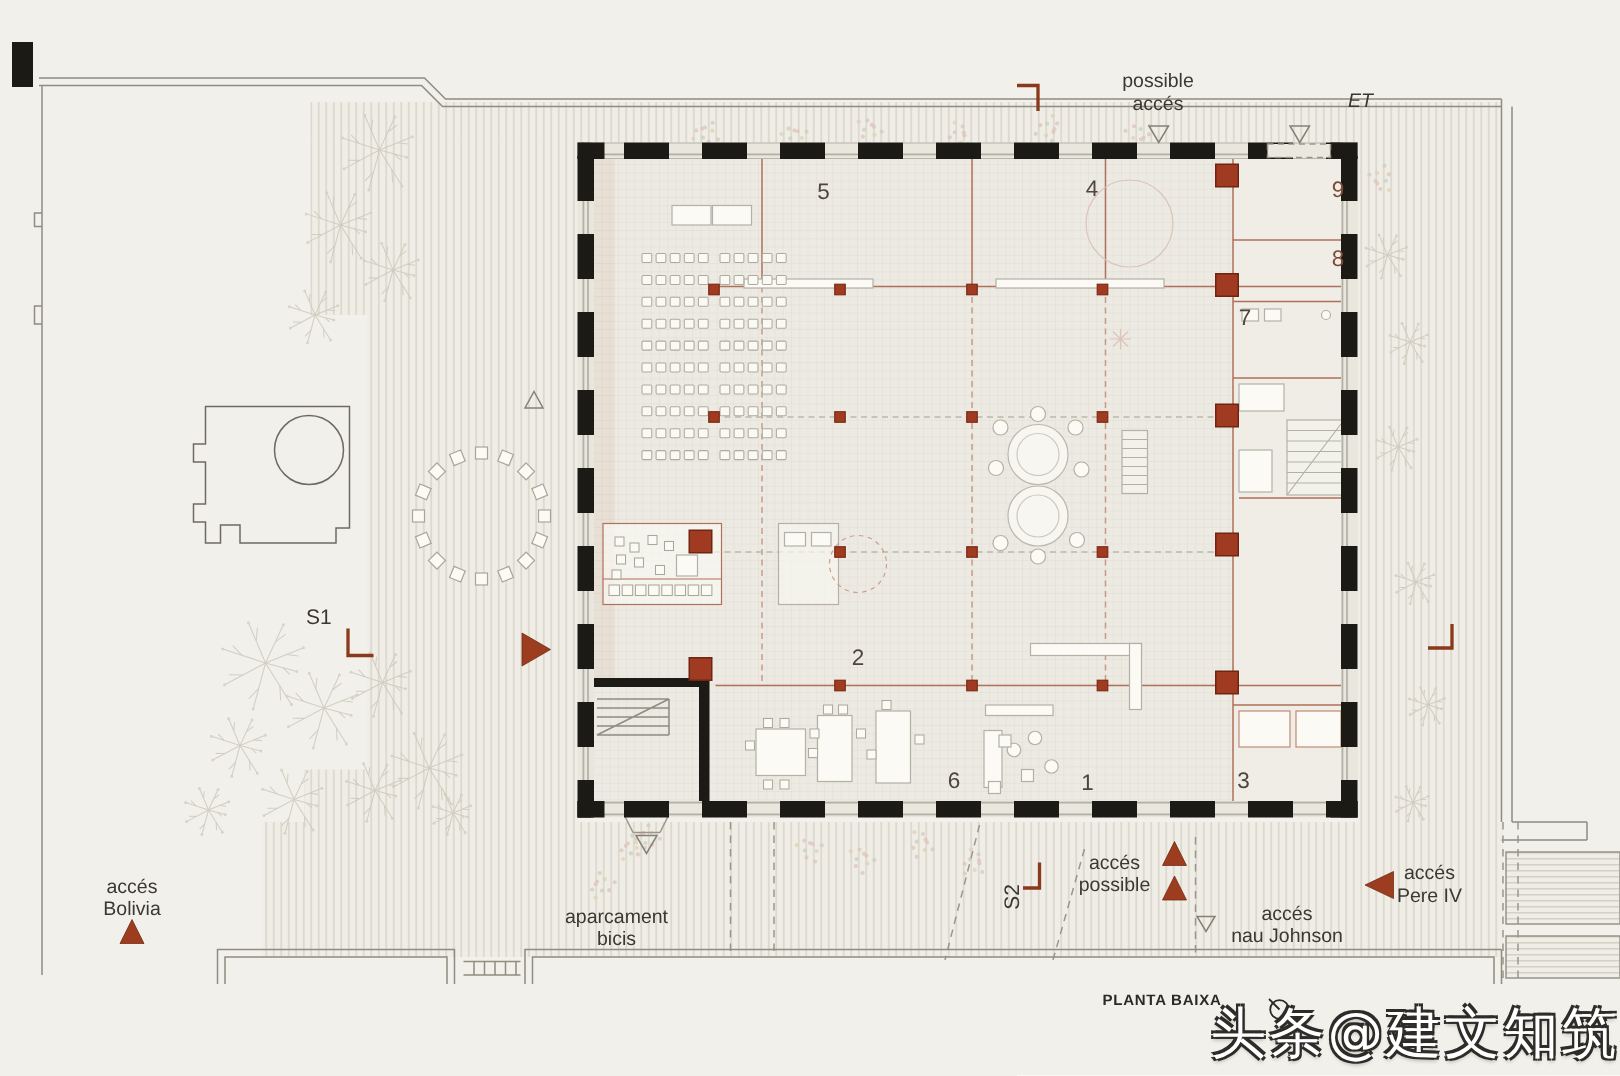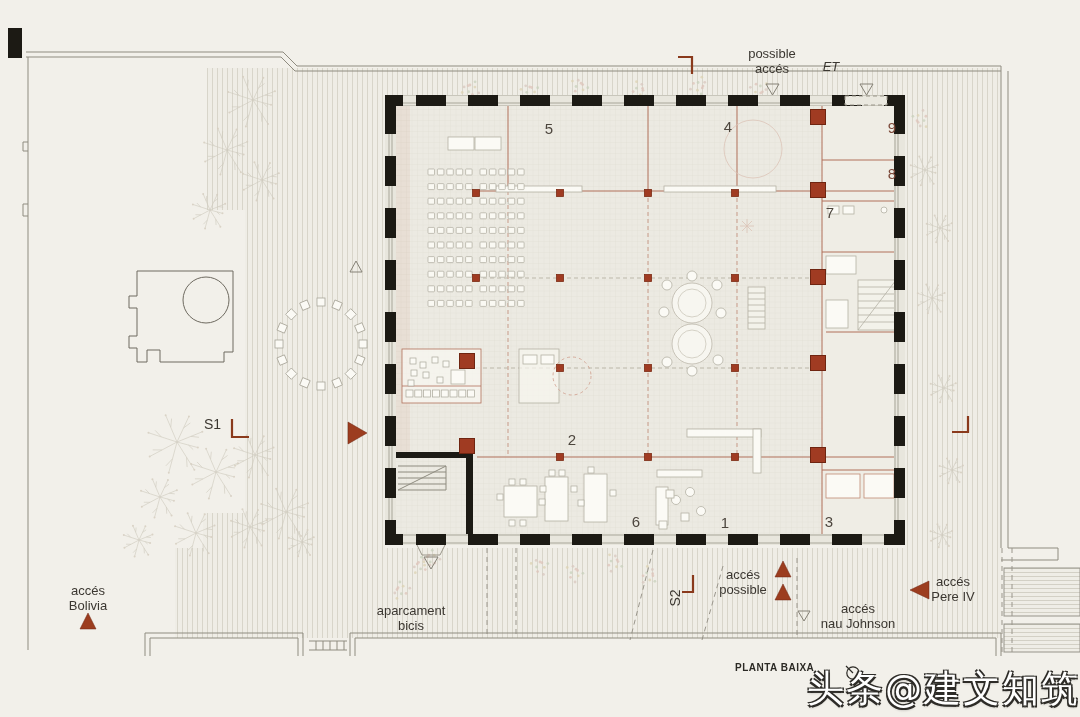--- a/index.html
+++ b/index.html
@@ -1038,24 +1038,24 @@
     <path d="M145,656 V633 H303 V656 M150,656 V638 H298 V656"></path>
     <path d="M350,656 V633 H1001 M355,656 V638 H996 V656 M1001,633 V656"></path>
     <path d="M309,641 H347 M309,650 H347 M316,641 V650 M323,641 V650 M330,641 V650 M337,641 V650 M344,641 V650"></path>
   </g>
 </svg>
 
 <div class="lbl" style="left:772px;top:46px;">
   <span>possible</span>
   <span>accés</span>
 </div>
-<div class="lbl" style="left:831px;top:59px;font-style:italic;">
+<div class="lbl" style="left:907px;top:59px;font-style:italic;">
   <span>ET</span>
 </div>
-<div class="lbl left" style="left:204px;top:417px;font-size:14px;text-align:center;">
+<div class="lbl left" style="left:204px;top:404px;font-size:14px;text-align:center;">
   <span>S1</span>
 </div>
 <div class="lbl rot" style="left:675px;top:598px;font-size:14px;">
   <span>S2</span>
 </div>
 <div class="lbl" style="left:88px;top:583px;">
   <span>accés</span>
   <span>Bolivia</span>
 </div>
 <div class="lbl right" style="left:330px;top:603px;width:162px;">

